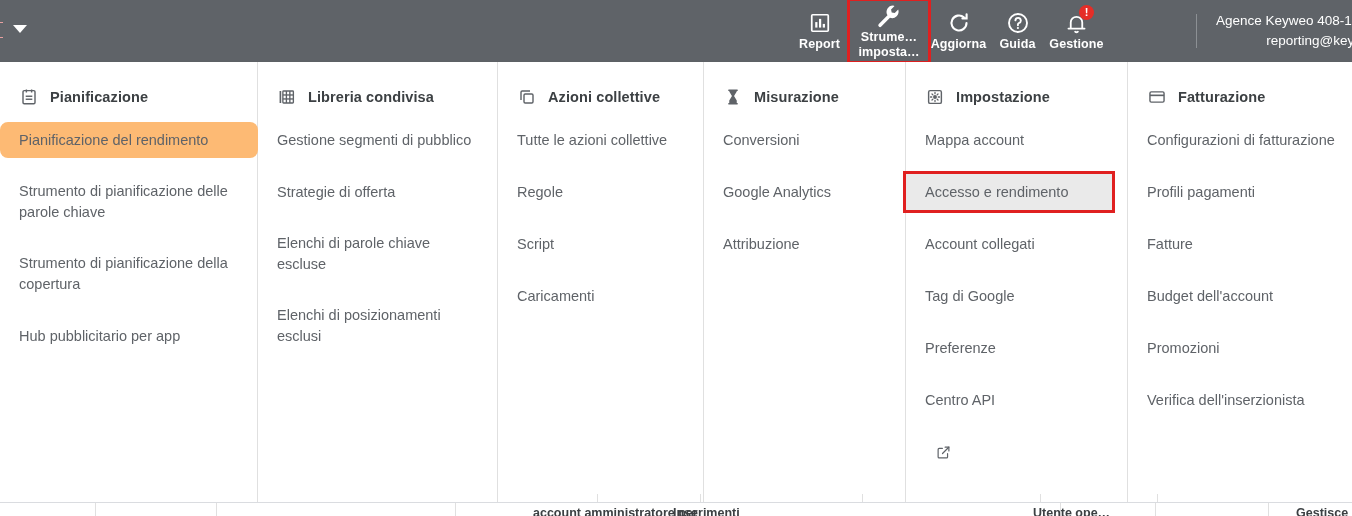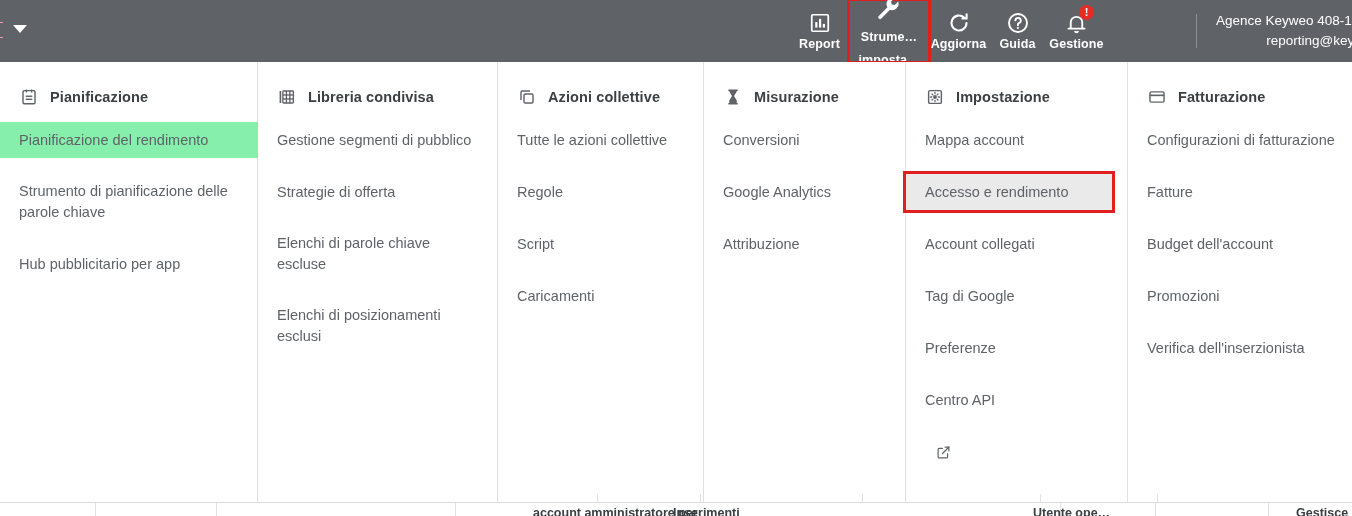--- a/index.html
+++ b/index.html
@@ -74,21 +74,20 @@
     line-height: 15px;
     font-weight: bold;
     text-align: center;
     letter-spacing: 0.1px;
     white-space: nowrap;
   }
   .tool-label.two-line { line-height: 15px; }
   .tool-item.highlighted {
     outline: 3px solid #e02020;
     outline-offset: -1px;
-    gap: 8px;
   }
   .badge {
     position: absolute;
     right: -6px;
     top: -5px;
     width: 15px; height: 15px;
     background: #e52d27;
     border-radius: 50%;
     color: #fff;
     font-size: 11px;
@@ -167,21 +166,21 @@
     display: flex;
     align-items: center;
     padding: 7px 14px 7px 19px;
     font-size: 14.5px;
     line-height: 21px;
     color: #5f6368;
     cursor: pointer;
     margin-bottom: 16px;
     position: relative;
   }
-  .menu-item.hovered { background: #86efac; }
+  .menu-item.hovered { background: #fdba74; border-radius: 8px; }
   .menu-item.annotated {
     background: #eaeaea;
     outline: 3px solid #e02020;
     outline-offset: 0px;
   }
   .menu-item .label-text { flex: 1; }
   .ext-icon {
     width: 16px; height: 16px;
     margin-left: 10px;
     color: #5f6368;
@@ -318,20 +317,23 @@
               <line x1="7.6" y1="15" x2="16.4" y2="15"></line>
           </svg>
         </span>
         <span class="col-head-label">Pianificazione</span>
       </div>
       <div class="menu-item hovered">
         <span class="label-text">Pianificazione del rendimento</span>
       </div>
       <div class="menu-item">
         <span class="label-text">Strumento di pianificazione delle parole chiave</span>
+      </div>
+      <div class="menu-item">
+        <span class="label-text">Strumento di pianificazione della copertura</span>
       </div>
       <div class="menu-item">
         <span class="label-text">Hub pubblicitario per app</span>
       </div>
     </div>
 
     <div class="menu-col col-w2">
       <div class="col-head">
         <span class="col-head-icon">
           <svg width="18" height="18" viewBox="0 0 24 24" fill="none" stroke="#5f6368" stroke-width="1.8">
@@ -450,20 +452,23 @@
         <span class="col-head-icon">
           <svg width="18" height="18" viewBox="0 0 24 24" fill="none" stroke="#5f6368" stroke-width="1.9">
             <rect x="2.6" y="5.2" width="18.8" height="13.6" rx="1.8"></rect>
             <line x1="2.6" y1="9.8" x2="21.4" y2="9.8" stroke-width="2.2"></line>
           </svg>
         </span>
         <span class="col-head-label">Fatturazione</span>
       </div>
       <div class="menu-item">
         <span class="label-text">Configurazioni di fatturazione</span>
+      </div>
+      <div class="menu-item">
+        <span class="label-text">Profili pagamenti</span>
       </div>
       <div class="menu-item">
         <span class="label-text">Fatture</span>
       </div>
       <div class="menu-item">
         <span class="label-text">Budget dell'account</span>
       </div>
       <div class="menu-item">
         <span class="label-text">Promozioni</span>
       </div>

